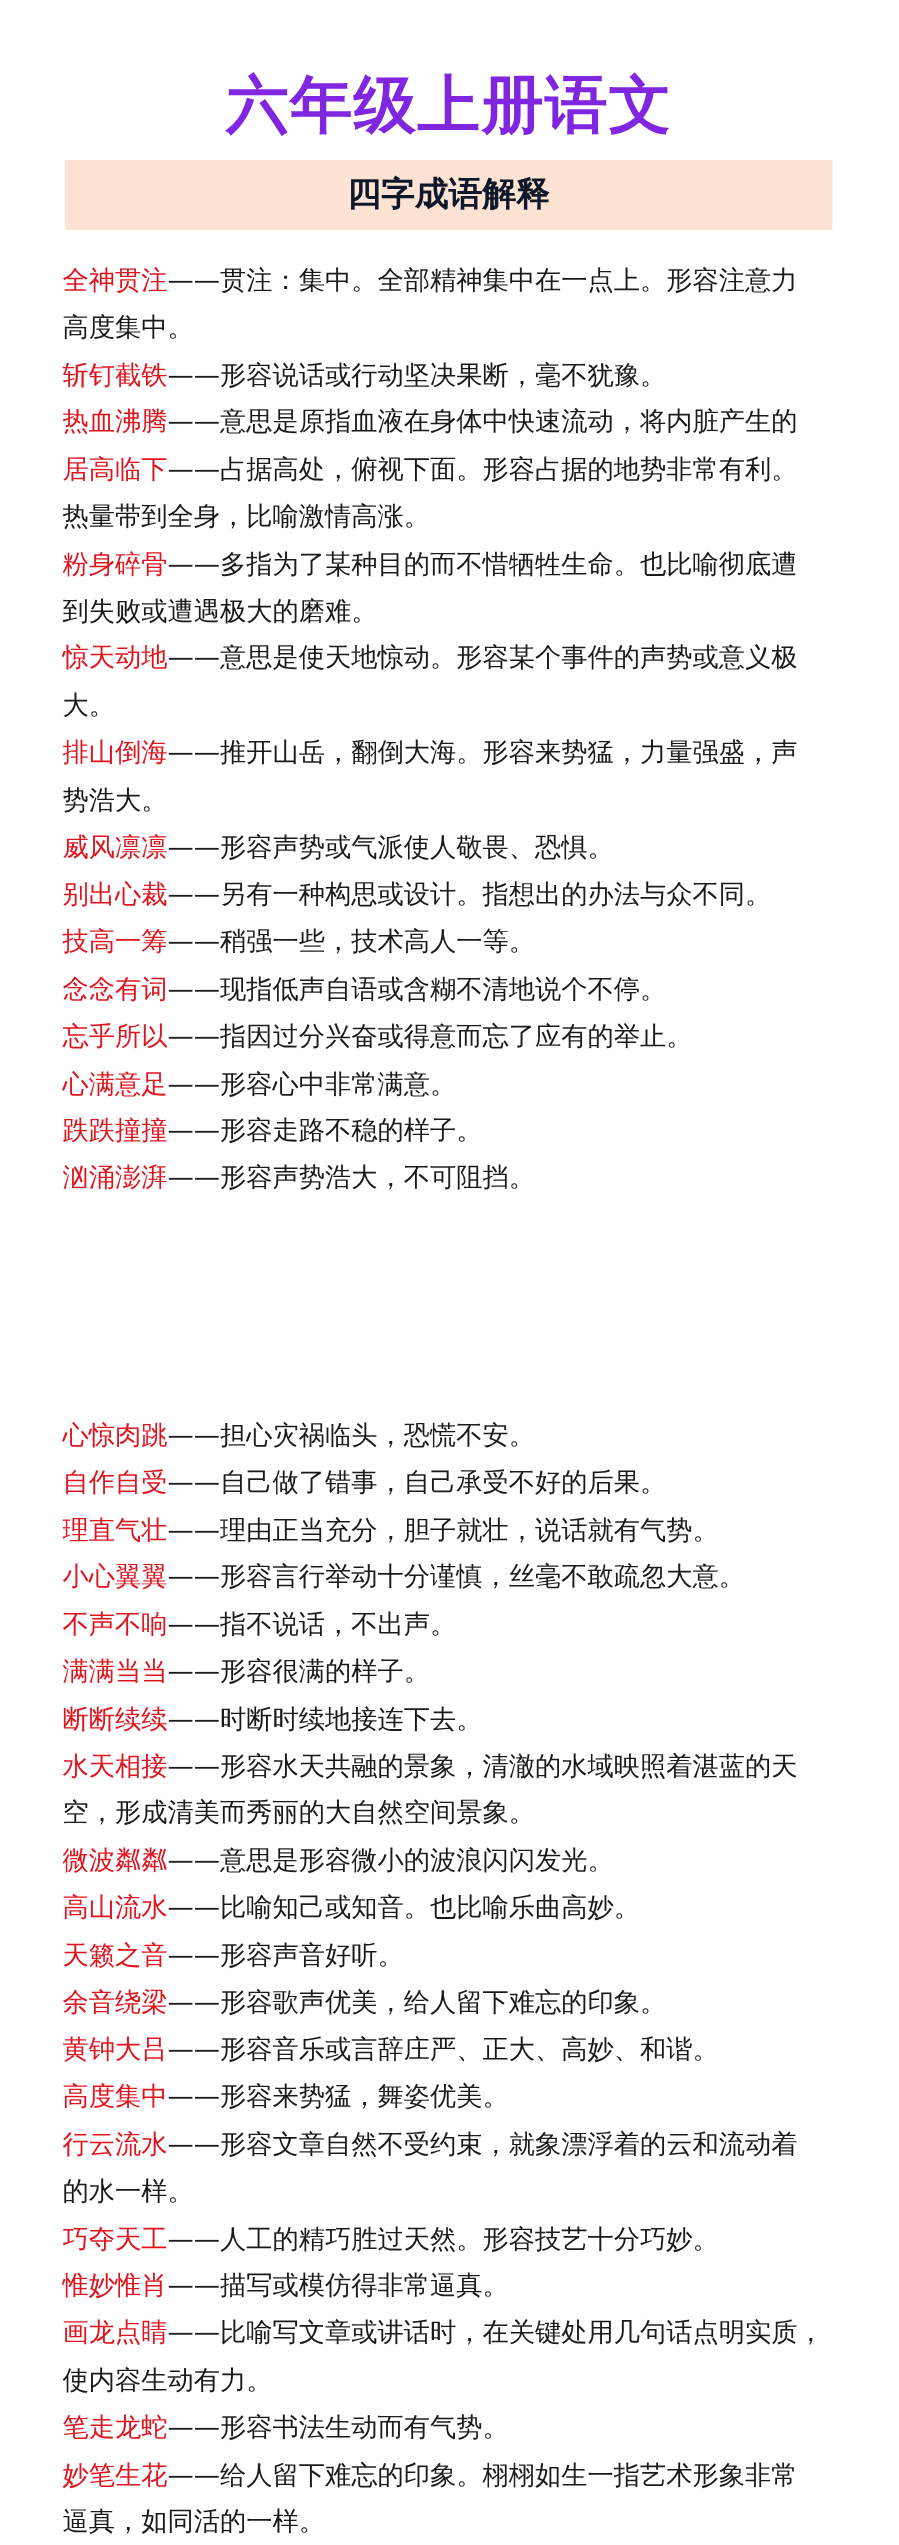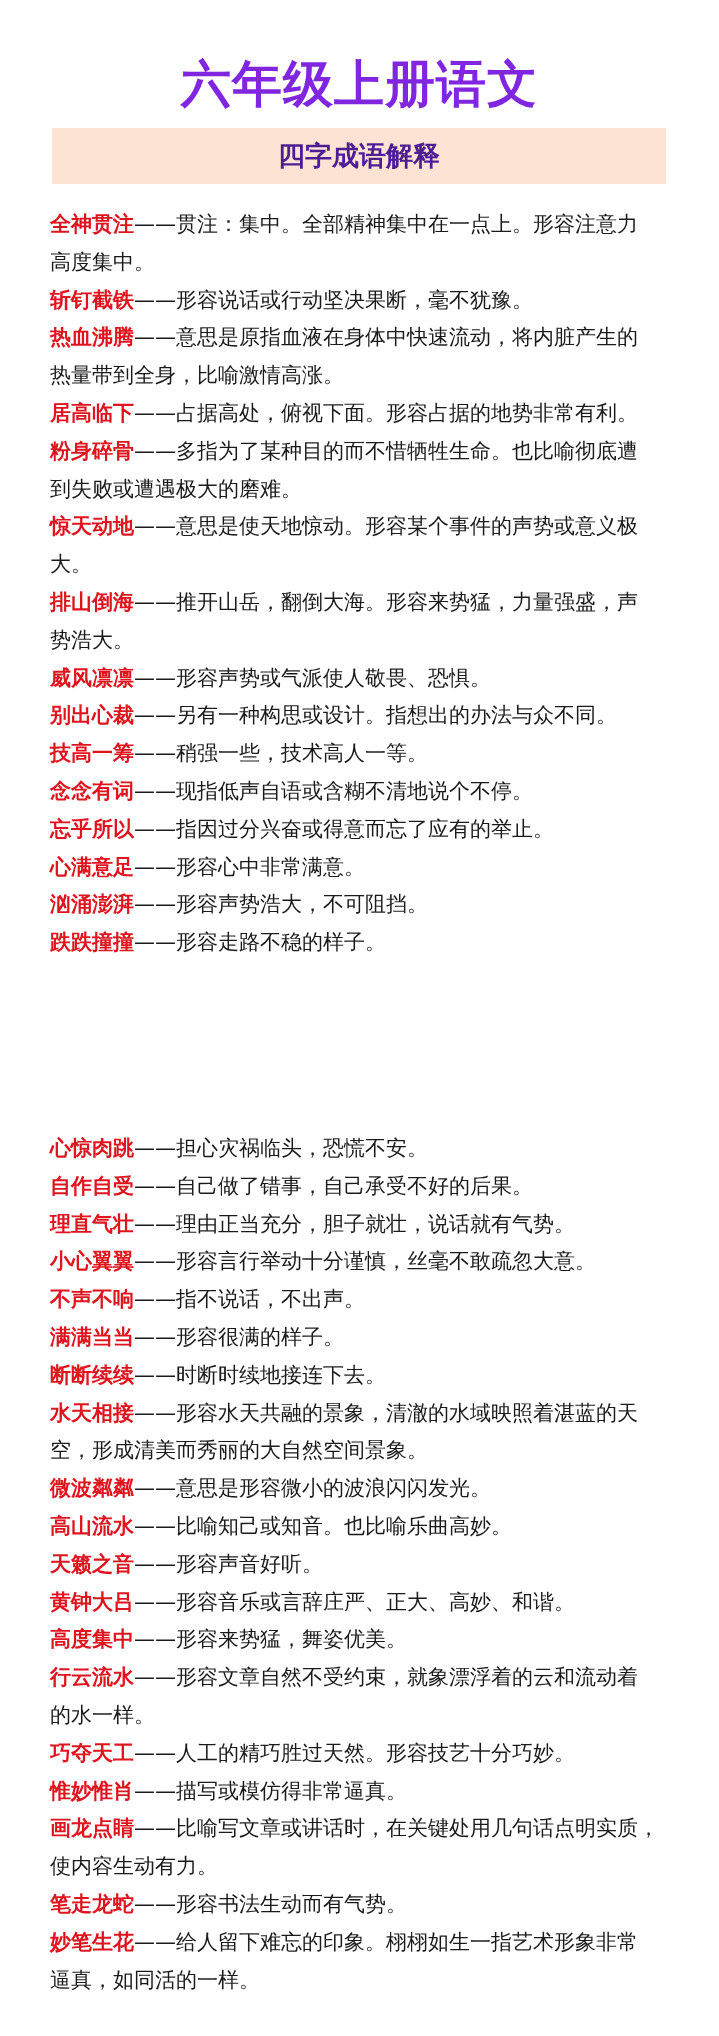--- a/index.html
+++ b/index.html
@@ -33,40 +33,40 @@
     width: 614px;
     height: 56px;
     background: #fde3d3;
     display: flex;
     align-items: center;
     justify-content: center;
   }
   .subtitle {
     font-size: 27px;
     font-weight: bold;
-    color: #4c1d95;
+    color: #0f172a;
     line-height: 56px;
   }
   .section {
     position: absolute;
     left: 50px;
     width: 630px;
   }
   .section.s1 { top: 206px; }
   .section.s2 { top: 1130px; }
   .line {
     height: 37.8px;
     line-height: 37.8px;
     font-size: 21px;
     color: #1a1a1a;
     white-space: nowrap;
   }
   .idiom {
     color: #e0141e;
-    font-weight: bold;
+    font-weight: normal;
   }
   .dash {
     color: #1a1a1a;
   }
 </style>
 </head>
 <body>
 
 <div class="title">六年级上册语文</div>
 
@@ -74,23 +74,23 @@
   <span class="subtitle">四字成语解释</span>
 </div>
 
 <div class="section s1">
   <div class="line"><span class="idiom">全神贯注</span><span class="dash">——</span><span>贯注：集中。全部精神集中在一点上。形容注意力</span></div>
   <div class="line">高度集中。</div>
 
   <div class="line"><span class="idiom">斩钉截铁</span><span class="dash">——</span><span>形容说话或行动坚决果断，毫不犹豫。</span></div>
 
   <div class="line"><span class="idiom">热血沸腾</span><span class="dash">——</span><span>意思是原指血液在身体中快速流动，将内脏产生的</span></div>
+  <div class="line"><span class="idiom">居高临下</span><span class="dash">——</span><span>占据高处，俯视下面。形容占据的地势非常有利。</span></div>
+
   <div class="line">热量带到全身，比喻激情高涨。</div>
-
-  <div class="line"><span class="idiom">居高临下</span><span class="dash">——</span><span>占据高处，俯视下面。形容占据的地势非常有利。</span></div>
 
   <div class="line"><span class="idiom">粉身碎骨</span><span class="dash">——</span><span>多指为了某种目的而不惜牺牲生命。也比喻彻底遭</span></div>
   <div class="line">到失败或遭遇极大的磨难。</div>
 
   <div class="line"><span class="idiom">惊天动地</span><span class="dash">——</span><span>意思是使天地惊动。形容某个事件的声势或意义极</span></div>
   <div class="line">大。</div>
 
   <div class="line"><span class="idiom">排山倒海</span><span class="dash">——</span><span>推开山岳，翻倒大海。形容来势猛，力量强盛，声</span></div>
   <div class="line">势浩大。</div>
 
@@ -99,23 +99,23 @@
   <div class="line"><span class="idiom">别出心裁</span><span class="dash">——</span><span>另有一种构思或设计。指想出的办法与众不同。</span></div>
 
   <div class="line"><span class="idiom">技高一筹</span><span class="dash">——</span><span>稍强一些，技术高人一等。</span></div>
 
   <div class="line"><span class="idiom">念念有词</span><span class="dash">——</span><span>现指低声自语或含糊不清地说个不停。</span></div>
 
   <div class="line"><span class="idiom">忘乎所以</span><span class="dash">——</span><span>指因过分兴奋或得意而忘了应有的举止。</span></div>
 
   <div class="line"><span class="idiom">心满意足</span><span class="dash">——</span><span>形容心中非常满意。</span></div>
 
+  <div class="line"><span class="idiom">跌跌撞撞</span><span class="dash">——</span><span>形容走路不稳的样子。</span></div>
+
   <div class="line"><span class="idiom">汹涌澎湃</span><span class="dash">——</span><span>形容声势浩大，不可阻挡。</span></div>
-
-  <div class="line"><span class="idiom">跌跌撞撞</span><span class="dash">——</span><span>形容走路不稳的样子。</span></div>
 </div>
 
 <div class="section s2">
   <div class="line"><span class="idiom">心惊肉跳</span><span class="dash">——</span><span>担心灾祸临头，恐慌不安。</span></div>
 
   <div class="line"><span class="idiom">自作自受</span><span class="dash">——</span><span>自己做了错事，自己承受不好的后果。</span></div>
 
   <div class="line"><span class="idiom">理直气壮</span><span class="dash">——</span><span>理由正当充分，胆子就壮，说话就有气势。</span></div>
 
   <div class="line"><span class="idiom">小心翼翼</span><span class="dash">——</span><span>形容言行举动十分谨慎，丝毫不敢疏忽大意。</span></div>
@@ -128,20 +128,21 @@
 
   <div class="line"><span class="idiom">水天相接</span><span class="dash">——</span><span>形容水天共融的景象，清澈的水域映照着湛蓝的天</span></div>
   <div class="line">空，形成清美而秀丽的大自然空间景象。</div>
 
   <div class="line"><span class="idiom">微波粼粼</span><span class="dash">——</span><span>意思是形容微小的波浪闪闪发光。</span></div>
 
   <div class="line"><span class="idiom">高山流水</span><span class="dash">——</span><span>比喻知己或知音。也比喻乐曲高妙。</span></div>
 
   <div class="line"><span class="idiom">天籁之音</span><span class="dash">——</span><span>形容声音好听。</span></div>
 
+  <div class="line"><span class="idiom">余音绕梁</span><span class="dash">——</span><span>形容歌声优美，给人留下难忘的印象。</span></div>
 
   <div class="line"><span class="idiom">黄钟大吕</span><span class="dash">——</span><span>形容音乐或言辞庄严、正大、高妙、和谐。</span></div>
 
   <div class="line"><span class="idiom">高度集中</span><span class="dash">——</span><span>形容来势猛，舞姿优美。</span></div>
 
   <div class="line"><span class="idiom">行云流水</span><span class="dash">——</span><span>形容文章自然不受约束，就象漂浮着的云和流动着</span></div>
   <div class="line">的水一样。</div>
 
   <div class="line"><span class="idiom">巧夺天工</span><span class="dash">——</span><span>人工的精巧胜过天然。形容技艺十分巧妙。</span></div>
 

